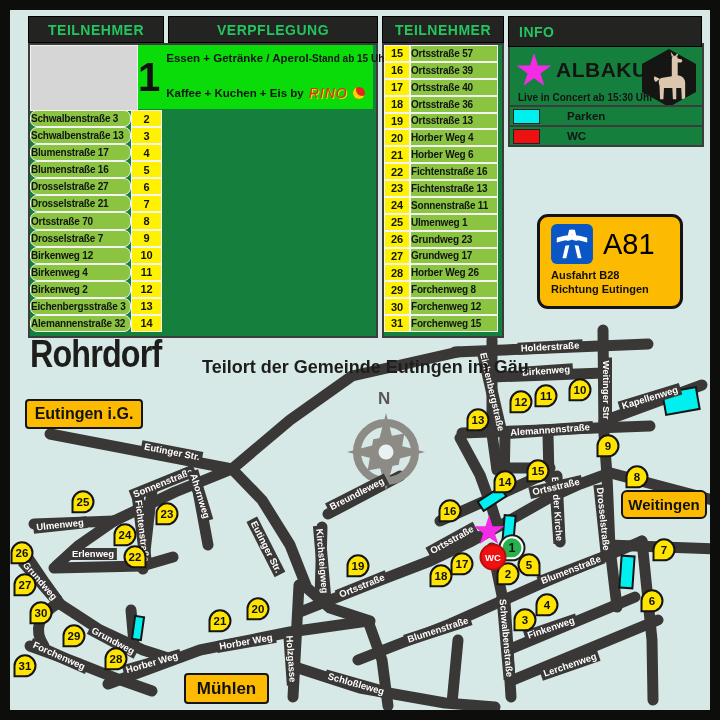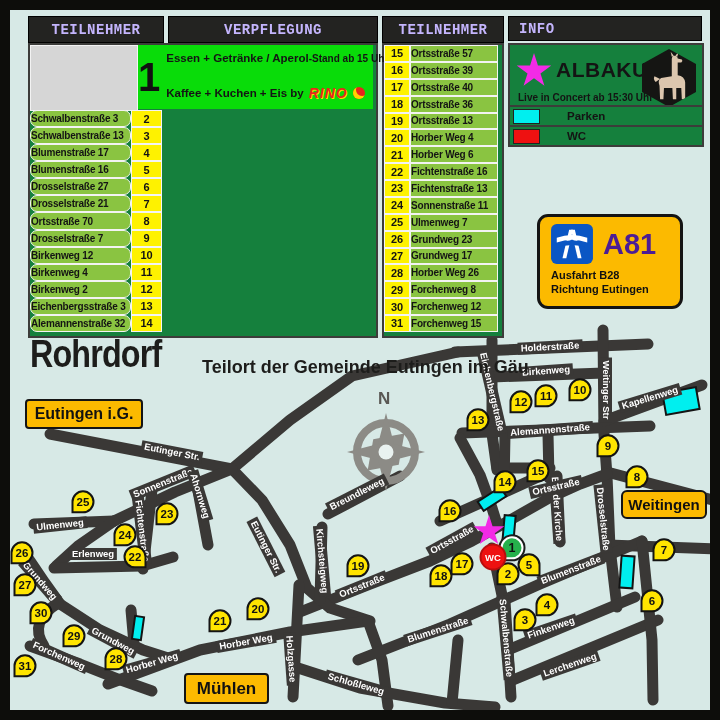--- a/index.html
+++ b/index.html
@@ -1,39 +1,39 @@
 <!DOCTYPE html>
 <html><head>
 <meta charset="utf-8">
 <style>
   html,body{margin:0;padding:0;background:#777;}
   #stage{position:relative;width:720px;height:720px;background:#d7e9e6;overflow:hidden;
          font-family:"Liberation Sans",sans-serif;color:#141414;}
   #frame{position:absolute;inset:0;border:10px solid #0d0d0b;z-index:30;pointer-events:none;}
   #mapsvg{position:absolute;left:0;top:0;z-index:1;}
   
-  .hdr{position:absolute;background:#232321;color:#c4b5fd;font-weight:800;font-size:14px;
-       display:flex;align-items:center;justify-content:center;letter-spacing:.5px;border:1px solid #000;z-index:8;font-family:Liberation Mono, monospace;}
+  .hdr{position:absolute;background:#232321;color:#22c55e;font-weight:800;font-size:14px;
+       display:flex;align-items:center;justify-content:center;letter-spacing:.5px;border:1px solid #000;z-index:8;}
   #hdrA1{left:28px;top:16px;width:134px;height:25px;}
   #hdrA2{left:168px;top:16px;width:208px;height:25px;}
   #hdrB {left:382px;top:16px;width:120px;height:25px;}
-  #hdrC {left:508px;top:16px;width:194px;height:25px;justify-content:flex-start;padding-left:10px;box-sizing:border-box;}
+  #hdrC {left:508px;top:16px;width:194px;height:31px;justify-content:flex-start;padding-left:10px;box-sizing:border-box;}
   
   .panel{position:absolute;background:#15803d;border:2px solid #3c3c3a;z-index:7;}
   #panelA{left:28px;top:43px;width:346px;height:291px;}
   #panelB{left:382px;top:43px;width:118px;height:291px;}
   #panelC{left:508px;top:43px;width:192px;height:100px;}
   #grayCell{position:absolute;left:30px;top:45px;width:106px;height:64px;background:#d6d6d6;border:1px solid #f3f3f3;z-index:9;}
   #cateringBox{position:absolute;left:138px;top:45px;width:235px;height:64px;background:#09dc09;z-index:9;display:flex;}
   #bigOne{width:28px;font-size:40px;font-weight:800;display:flex;align-items:center;justify-content:center;color:#111;}
   #catLines{flex:1;display:flex;flex-direction:column;justify-content:space-between;padding:7px 2px 8px 6px;}
   .catL1{font-size:11.5px;font-weight:800;white-space:nowrap;}
   .catL1 .rest{font-weight:600;font-size:10px;}
   .catL2{font-size:11.5px;font-weight:800;display:flex;align-items:center;gap:5px;}
-  .rino{color:#e8251c;font-style:italic;font-weight:700;font-size:14px;letter-spacing:1px;text-shadow:1px 1px 0 #ffd400;}
+  .rino{color:#e8251c;font-style:italic;font-weight:400;font-size:14px;letter-spacing:1px;text-shadow:1px 1px 0 #ffd400;}
   .scoop{width:12px;height:12px;border-radius:50%;background:#e8251c;box-shadow:inset 3px -3px 0 #ffd400;display:inline-block;}
   #rowsLeft{position:absolute;left:30px;top:110px;width:132px;height:222px;display:flex;flex-direction:column;z-index:9;}
   #rowsMid {position:absolute;left:384px;top:45px;width:114px;height:287px;display:flex;flex-direction:column;z-index:9;}
   .trow{flex:1;display:flex;}
   .cName{background:#8ac441;font-size:10px;font-weight:700;display:flex;align-items:center;
          padding-left:0;border:1px solid #f3f3f3;letter-spacing:-.2px;white-space:nowrap;overflow:hidden;}
   .cNum{background:#fef200;font-weight:800;font-size:11px;display:flex;align-items:center;justify-content:center;border:1px solid #f3f3f3;}
   #rowsLeft .cName{width:99px;border-radius:7px;} #rowsLeft .cNum{flex:1;}
   #rowsMid .cNum{width:24px;} #rowsMid .cName{flex:1;}
   
@@ -44,21 +44,21 @@
   #hexLogo{position:absolute;right:6px;top:4px;width:54px;height:58px;background:#151513;
     clip-path:polygon(50% 0,100% 26%,100% 74%,50% 100%,0 74%,0 26%);}
   #legendRows{position:absolute;left:0;bottom:0;width:100%;}
   .legRow{height:18px;border-top:2px solid #3c3c3a;display:flex;align-items:center;}
   .legSwatch{width:25px;height:13px;border:1px solid #222;margin-left:3px;}
   .legLabel{margin-left:27px;font-size:11.5px;font-weight:800;}
   
   #a81Sign{position:absolute;left:537px;top:214px;width:146px;height:95px;background:#fcba00;
     border:3px solid #141414;border-radius:11px;z-index:8;box-sizing:border-box;}
   #a81Row{display:flex;align-items:center;gap:9px;padding:7px 0 0 10px;}
-  #a81Code{font-size:29px;font-weight:700;color:#4c1d95;}
+  #a81Code{font-size:29px;font-weight:400;color:#000000;}
   #a81Lines{padding:4px 0 0 11px;font-size:11px;font-weight:800;line-height:1.3;color:#111;}
   
   #title{position:absolute;left:30px;top:333px;font-size:38px;font-weight:800;color:#1d1d1b;
     transform:scaleX(.85);transform-origin:left top;letter-spacing:-1px;z-index:6;}
   #subtitle{position:absolute;left:158px;top:357px;font-size:18px;font-weight:700;color:#1d1d1b;z-index:6;margin-left:44px;}
   
   .roadSign{position:absolute;background:#fcba00;border:2.5px solid #141414;border-radius:4px;
     display:flex;align-items:center;justify-content:center;font-weight:800;color:#111;z-index:12;box-sizing:border-box;}
   #signEutingen{left:25px;top:399px;width:118px;height:30px;font-size:16px;}
   #signWeitingen{left:621px;top:490px;width:86px;height:29px;font-size:15px;border-radius:6px;}
@@ -259,21 +259,21 @@
       <div class="trow">
         <div class="cNum">23</div>
         <div class="cName">Fichtenstraße 13</div>
       </div>
       <div class="trow">
         <div class="cNum">24</div>
         <div class="cName">Sonnenstraße 11</div>
       </div>
       <div class="trow">
         <div class="cNum">25</div>
-        <div class="cName">Ulmenweg 7</div>
+        <div class="cName">Ulmenweg 1</div>
       </div>
       <div class="trow">
         <div class="cNum">26</div>
         <div class="cName">Grundweg 23</div>
       </div>
       <div class="trow">
         <div class="cNum">27</div>
         <div class="cName">Grundweg 17</div>
       </div>
       <div class="trow">

